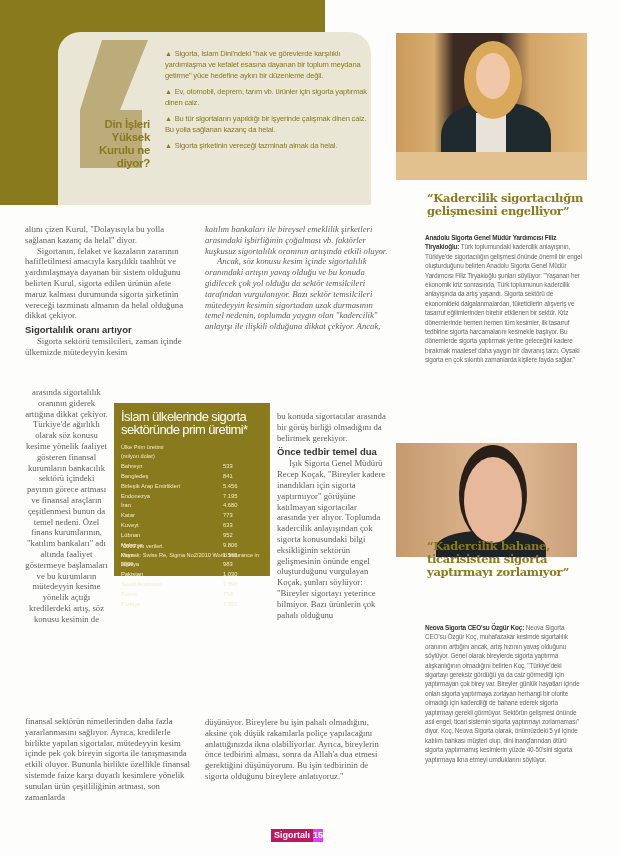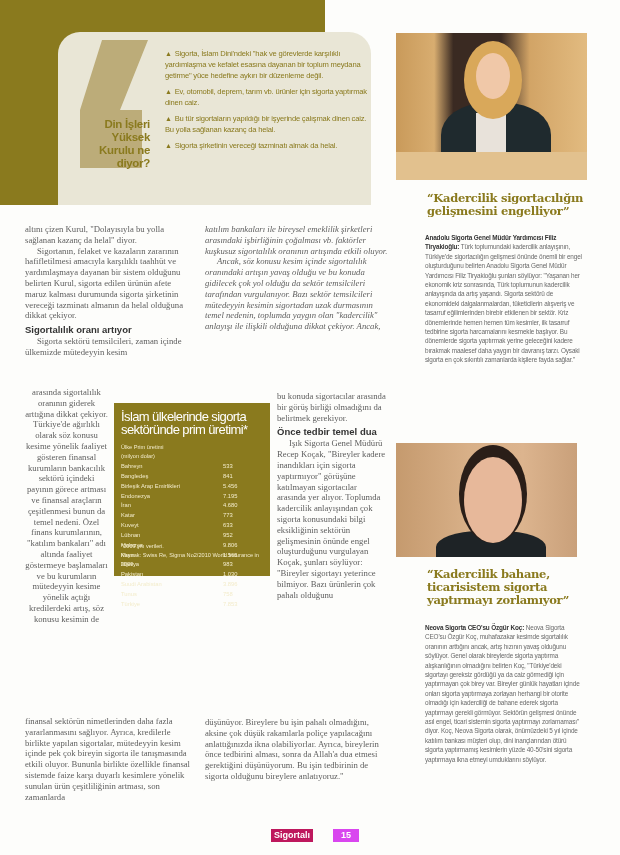--- a/index.html
+++ b/index.html
@@ -42,21 +42,21 @@
   .tb-title{position:absolute;left:7px;top:7px;width:150px;font-family:"Liberation Sans",sans-serif;
        font-size:13px;line-height:13px;color:#fff;letter-spacing:-0.6px;}
   .tb-head{position:absolute;left:7px;top:40px;font-family:"Liberation Sans",sans-serif;font-size:5.6px;line-height:9px;color:#f3eccb;}
   .tb-rows{position:absolute;left:7px;top:59px;width:140px;font-family:"Liberation Sans",sans-serif;font-size:5.8px;line-height:9.85px;color:#f3eccb;}
   .tb-row{display:flex;justify-content:space-between;}
   .tb-row span:last-child{width:38px;text-align:left;}
 
   .page-badge{position:absolute;left:271px;top:829px;height:13px;display:flex;align-items:center;
        font-family:"Liberation Sans",sans-serif;font-weight:bold;font-size:9px;}
   .pb-a{background:#be185d;color:#fff;padding:0 3px;height:13px;line-height:13px;}
-  .pb-b{background:#d946ef;color:#fff;padding:0 8px;height:13px;line-height:13px;margin-left:20px;}
+  .pb-b{background:#d946ef;color:#fff;padding:0 0;height:13px;line-height:13px;}
 </style>
 </head>
 <body>
 
 <div class="olive-bg"></div>
 <div class="quote-box"></div>
 <div class="quote-mark">
   <svg viewBox="0 0 70 128" preserveAspectRatio="none">
     <polygon points="22,0 68,0 40,70 62,70 62,128 0,128 0,70" fill="#bcac79"></polygon>
   </svg>
@@ -80,21 +80,21 @@
 <div class="side-text" style="left:425px;top:233px;width:158px;">
   <b>Anadolu Sigorta Genel Müdür Yardımcısı Filiz Tiryakioğlu:</b>
   <span>Türk toplumundaki kadercilik anlayışının, Türkiye'de sigortacılığın gelişmesi önünde önemli bir engel oluşturduğunu belirten Anadolu Sigorta Genel Müdür Yardımcısı Filiz Tiryakioğlu şunları söylüyor: "Yaşanan her ekonomik kriz sonrasında, Türk toplumunun kadercilik anlayışında da artış yaşandı. Sigorta sektörü de ekonomideki dalgalanmalardan, tüketicilerin alışveriş ve tasarruf eğilimlerinden birebir etkilenen bir sektör. Kriz dönemlerinde hemen hemen tüm kesimler, ilk tasarruf tedbirine sigorta harcamalarını kesmekle başlıyor. Bu dönemlerde sigorta yaptırmak yerine geleceğini kadere bırakmak maalesef daha yaygın bir davranış tarzı. Oysaki sigorta en çok sıkıntılı zamanlarda kişilere fayda sağlar."</span>
 </div>
 
 <div class="photo photo2">
   <div class="p-body" style="left:40px;top:88px;width:110px;height:40px;background:#1e2326;"></div>
   <div class="p-head" style="left:63px;top:2px;width:68px;height:98px;background:#2a1e18;"></div>
   <div class="p-head" style="left:68px;top:14px;width:58px;height:86px;background:#e7b89a;"></div>
 </div>
-<div class="caption-h" style="left:427px;top:568px;width:170px;">“Kadercilik bahane, ticarisistem sigorta yaptırmayı zorlamıyor”</div>
+<div class="caption-h" style="left:427px;top:540px;width:170px;">“Kadercilik bahane, ticarisistem sigorta yaptırmayı zorlamıyor”</div>
 <div class="side-text" style="left:425px;top:623px;width:158px;">
   <b>Neova Sigorta CEO'su Özgür Koç:</b>
   <span>Neova Sigorta CEO'su Özgür Koç, muhafazakar kesimde sigortalılık oranının arttığını ancak, artış hızının yavaş olduğunu söylüyor. Genel olarak bireylerde sigorta yaptırma alışkanlığının olmadığını belirten Koç, "Türkiye'deki sigortayı gereksiz gördüğü ya da caiz görmediği için yaptırmayan çok birey var. Bireyler günlük hayatları içinde onları sigorta yaptırmaya zorlayan herhangi bir otorite olmadığı için kaderciliği de bahane ederek sigorta yaptırmayı gerekli görmüyor. Sektörün gelişmesi önünde asıl engel, ticari sistemin sigorta yaptırmayı zorlamaması" diyor. Koç, Neova Sigorta olarak, önümüzdeki 5 yıl içinde katılım bankası müşteri olup, dini inançlarından ötürü sigorta yaptırmamış kesimlerin yüzde 40-50'sini sigorta yaptırmaya ikna etmeyi umduklarını söylüyor.</span>
 </div>
 
 <div class="col" style="left:25px;top:224px;width:170px;">
   <p>altını çizen Kurul, "Dolayısıyla bu yolla sağlanan kazanç da helal" diyor.</p>
   <p class="ind">Sigortanın, felaket ve kazaların zararının hafifletilmesi amacıyla karşılıklı taahhüt ve yardımlaşmaya dayanan bir sistem olduğunu belirten Kurul, sigorta edilen ürünün afete maruz kalması durumunda sigorta şirketinin vereceği tazminatı almanın da helal olduğuna dikkat çekiyor.</p>
   <h4>Sigortalılık oranı artıyor</h4>
   <p class="ind">Sigorta sektörü temsilcileri, zaman içinde ülkemizde mütedeyyin kesim</p>
@@ -103,21 +103,21 @@
   <p>arasında sigortalılık oranının giderek arttığına dikkat çekiyor. Türkiye'de ağırlıklı olarak söz konusu kesime yönelik faaliyet gösteren finansal kurumların bankacılık sektörü içindeki payının görece artması ve finansal araçların çeşitlenmesi bunun da temel nedeni. Özel finans kurumlarının, "katılım bankaları" adı altında faaliyet göstermeye başlamaları ve bu kurumların mütedeyyin kesime yönelik açtığı kredilerdeki artış, söz konusu kesimin de</p>
 </div>
 <div class="col" style="left:25px;top:716px;width:170px;">
   <p>finansal sektörün nimetlerinden daha fazla yararlanmasını sağlıyor. Ayrıca, kredilerle birlikte yapılan sigortalar, mütedeyyin kesim içinde pek çok bireyin sigorta ile tanışmasında etkili oluyor. Bununla birlikte özellikle finansal sistemde faize karşı duyarlı kesimlere yönelik sunulan ürün çeşitliliğinin artması, son zamanlarda</p>
 </div>
 
 <div class="col" style="left:205px;top:224px;width:185px;font-style:italic;">
   <p>katılım bankaları ile bireysel emeklilik şirketleri arasındaki işbirliğinin çoğalması vb. faktörler kuşkusuz sigortalılık oranının artışında etkili oluyor.</p>
   <p class="ind">Ancak, söz konusu kesim içinde sigortalılık oranındaki artışın yavaş olduğu ve bu konuda gidilecek çok yol olduğu da sektör temsilcileri tarafından vurgulanıyor. Bazı sektör temsilcileri mütedeyyin kesimin sigortadan uzak durmasının temel nedenin, toplumda yaygın olan "kadercilik" anlayışı ile ilişkili olduğuna dikkat çekiyor. Ancak,</p>
 </div>
-<div class="col" style="left:277px;top:391px;width:110px;">
+<div class="col" style="left:277px;top:411px;width:110px;">
   <p>bu konuda sigortacılar arasında bir görüş birliği olmadığını da belirtmek gerekiyor.</p>
   <h4>Önce tedbir temel dua</h4>
   <p class="ind">Işık Sigorta Genel Müdürü Recep Koçak, "Bireyler kadere inandıkları için sigorta yaptırmıyor" görüşüne katılmayan sigortacılar arasında yer alıyor. Toplumda kadercilik anlayışından çok sigorta konusundaki bilgi eksikliğinin sektörün gelişmesinin önünde engel oluşturduğunu vurgulayan Koçak, şunları söylüyor: "Bireyler sigortayı yeterince bilmiyor. Bazı ürünlerin çok pahalı olduğunu</p>
 </div>
 <div class="col" style="left:205px;top:717px;width:185px;">
   <p>düşünüyor. Bireylere bu işin pahalı olmadığını, aksine çok düşük rakamlarla poliçe yapılacağını anlattığınızda ikna olabiliyorlar. Ayrıca, bireylerin önce tedbirini alması, sonra da Allah'a dua etmesi gerektiğini düşünüyorum. Bu işin tedbirinin de sigorta olduğunu bireylere anlatıyoruz."</p>
 </div>
 
 <div class="table-box">
   <div class="tb-title">İslam ülkelerinde sigorta sektöründe prim üretimi*</div>

